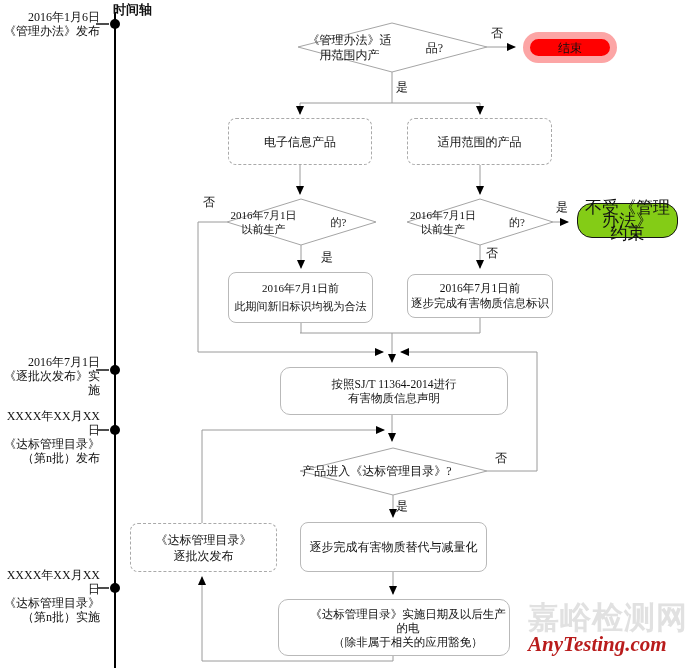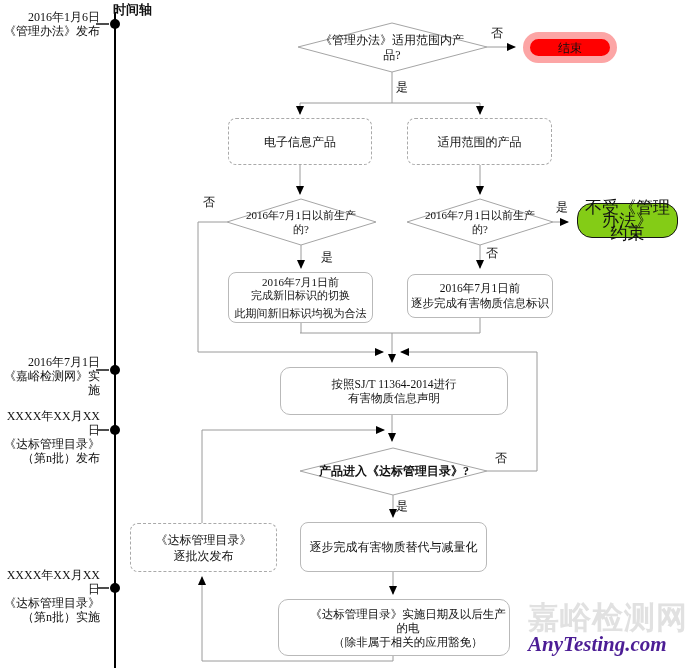--- a/index.html
+++ b/index.html
@@ -9,31 +9,31 @@
   .conn{stroke:#9a9a9a;stroke-width:1;fill:none;}
   .diamond{fill:#ffffff;stroke:#a5a5a5;stroke-width:1;}
   .tl-axis{stroke:#000;stroke-width:2;}
   .tl-tick{stroke:#000;stroke-width:1.4;}
   .node{position:absolute;display:flex;flex-direction:column;justify-content:center;align-items:center;
         text-align:center;background:#fff;box-sizing:border-box;font-size:12px;line-height:14px;}
   .solid{border:1px solid #b9b9b9;border-radius:8px;}
   .dashed{border:1px dashed #a9a9a9;border-radius:8px;}
   .ln{width:100%;}
   .ln:empty{min-height:5px;}
-  .dtext{position:absolute;display:flex;flex-direction:column;justify-content:center;align-items:center;
+  .dtext{position:absolute;display:flex;justify-content:center;align-items:center;
          text-align:center;font-size:12px;line-height:15px;background:transparent;}
   .elabel{position:absolute;font-size:12px;line-height:13px;}
   .terminator{position:absolute;display:flex;justify-content:center;align-items:center;
               text-align:center;font-size:12px;line-height:14px;box-sizing:border-box;}
   .t-end{border-radius:16px;border:7px solid #fca5a5;}
   .t-exempt{border-radius:15px;border:1.5px solid #151515;flex-direction:column;}
   .milestone{position:absolute;left:0;width:100px;text-align:right;font-size:12px;line-height:14px;}
   .axis-label{position:absolute;font-weight:bold;font-size:13px;}
   .wm1{position:absolute;font-weight:bold;font-size:31px;color:#e1e1e1;letter-spacing:1px;white-space:nowrap;}
-  .wm2{position:absolute;font-weight:bold;font-style:italic;font-size:21px;color:#4c1d95;white-space:nowrap;}
+  .wm2{position:absolute;font-weight:bold;font-style:italic;font-size:21px;color:#b91c1c;white-space:nowrap;}
 </style>
 </head>
 <body>
 
 <div class="stage">
 
   <svg width="685" height="668" viewBox="0 0 685 668">
     <defs>
       <marker id="arr" markerUnits="userSpaceOnUse" markerWidth="10" markerHeight="10" refX="8" refY="4" orient="auto">
         <path d="M0,0 L9,4 L0,8 z" fill="#000"></path>
@@ -85,21 +85,21 @@
   </svg>
 
   <div class="axis-label" style="left:113px;top:1px;">时间轴</div>
 
   <div class="milestone" style="top:10px;">
     <div class="ln">2016年1月6日</div>
     <div class="ln">《管理办法》发布</div>
   </div>
   <div class="milestone" style="top:355px;">
     <div class="ln">2016年7月1日</div>
-    <div class="ln">《嘉峪检测网》实施</div>
+    <div class="ln">《逐批次发布》实施</div>
   </div>
   <div class="milestone" style="top:409px;">
     <div class="ln">XXXX年XX月XX日</div>
     <div class="ln">《达标管理目录》</div>
     <div class="ln">（第n批）发布</div>
   </div>
   <div class="milestone" style="top:568px;">
     <div class="ln">XXXX年XX月XX日</div>
     <div class="ln">《达标管理目录》</div>
     <div class="ln">（第n批）实施</div>
@@ -110,41 +110,40 @@
     <div class="ln">品?</div>
   </div>
   <div class="dtext" style="left:226px;top:204px;width:150px;height:36px;font-size:11px;line-height:14px;">
     <div class="ln">2016年7月1日以前生产</div>
     <div class="ln">的?</div>
   </div>
   <div class="dtext" style="left:406px;top:204px;width:148px;height:36px;font-size:11px;line-height:14px;">
     <div class="ln">2016年7月1日以前生产</div>
     <div class="ln">的?</div>
   </div>
-  <div class="dtext" style="left:303px;top:463px;width:182px;height:16px;font-weight:bold;">
+  <div class="dtext" style="left:286px;top:463px;width:182px;height:16px;">
     <div class="ln">产品进入《达标管理目录》?</div>
   </div>
 
   <div class="terminator t-end" style="left: 523px; top: 32px; width: 94px; height: 31px; background: rgb(255, 0, 0);">
     <div class="ln">结束</div>
   </div>
   <div class="terminator t-exempt" style="left: 577px; top: 203px; width: 101px; height: 35px; font-size: 17px; line-height: 13px; background: #84cc16;">
     <div class="ln">不受《管理办法》</div>
     <div class="ln">约束</div>
   </div>
 
   <div class="node dashed" style="left:228px;top:118px;width:144px;height:47px;">
     <div class="ln">电子信息产品</div>
   </div>
   <div class="node dashed" style="left:407px;top:118px;width:145px;height:47px;">
     <div class="ln">适用范围的产品</div>
   </div>
   <div class="node solid" style="left:228px;top:272px;width:145px;height:51px;font-size:11px;line-height:13px;">
     <div class="ln">2016年7月1日前</div>
-    <div class="ln">完成新旧标识的切换</div>
     <div class="ln"></div>
     <div class="ln">此期间新旧标识均视为合法</div>
   </div>
   <div class="node solid" style="left:407px;top:274px;width:146px;height:44px;font-size:11.5px;line-height:15px;">
     <div class="ln">2016年7月1日前</div>
     <div class="ln">逐步完成有害物质信息标识</div>
   </div>
   <div class="node solid" style="left:280px;top:367px;width:228px;height:48px;font-size:11.5px;line-height:14px;border-radius:10px;">
     <div class="ln">按照SJ/T 11364-2014进行</div>
     <div class="ln">有害物质信息声明</div>

